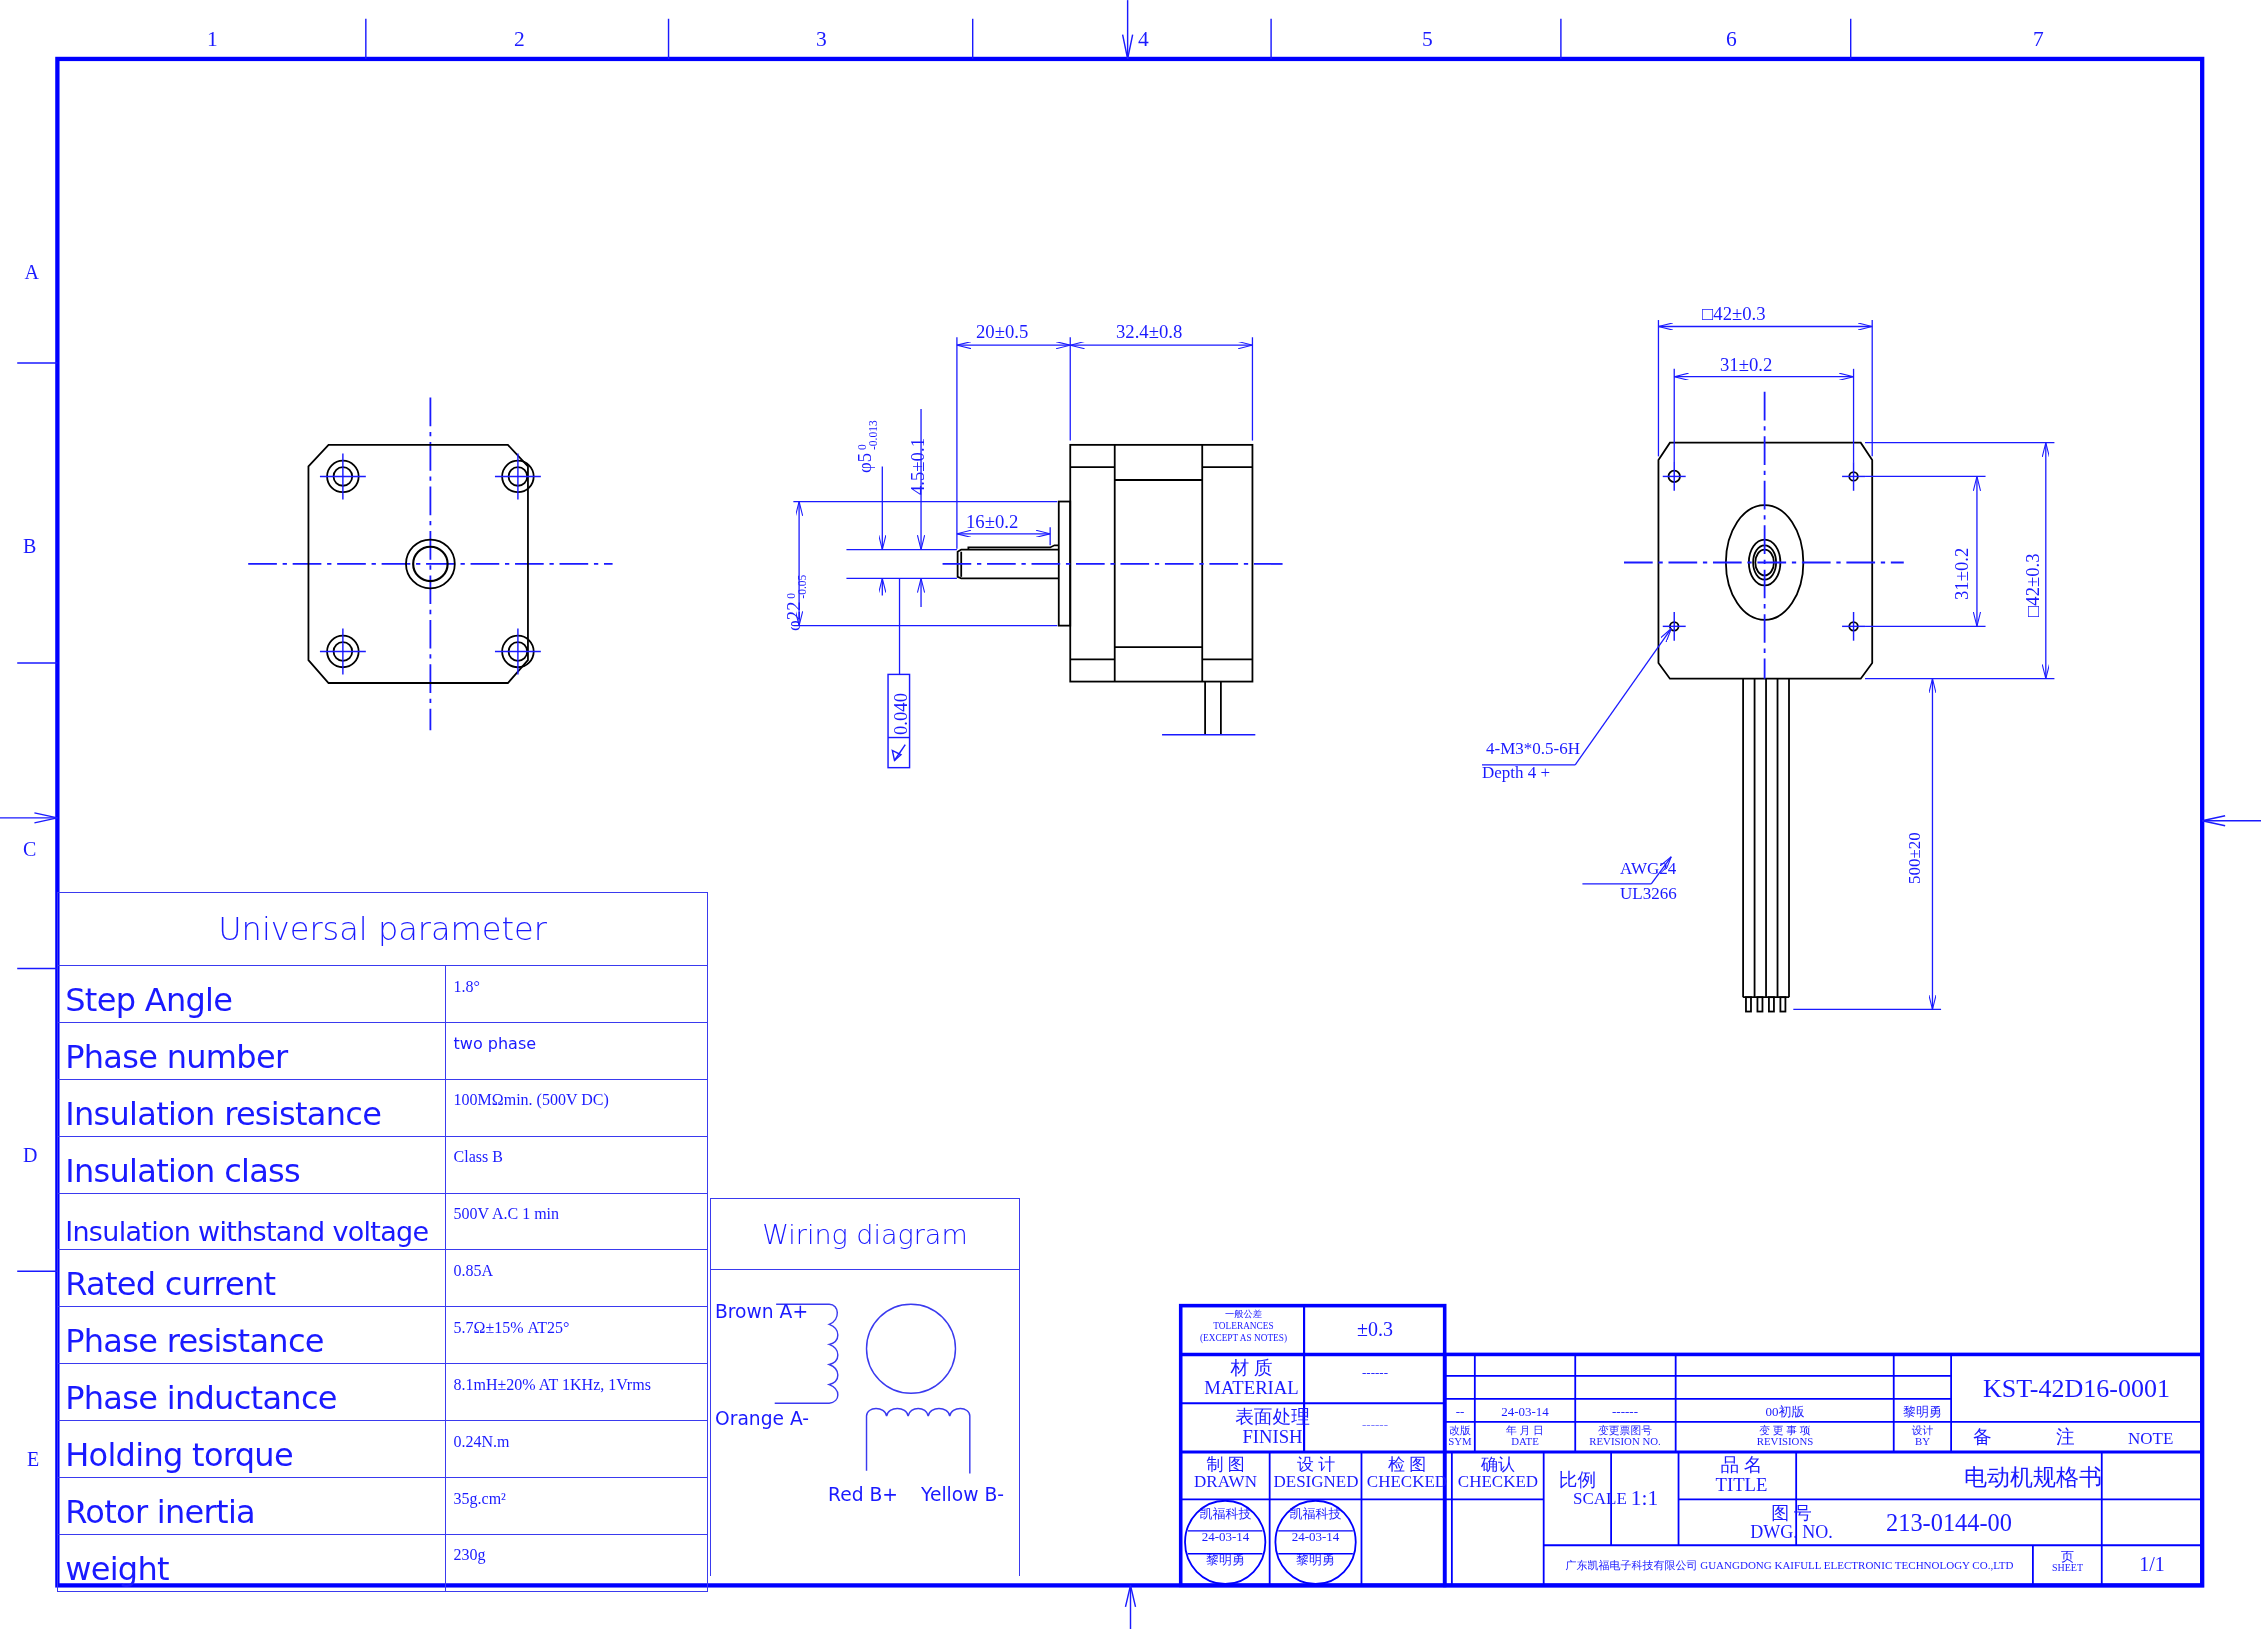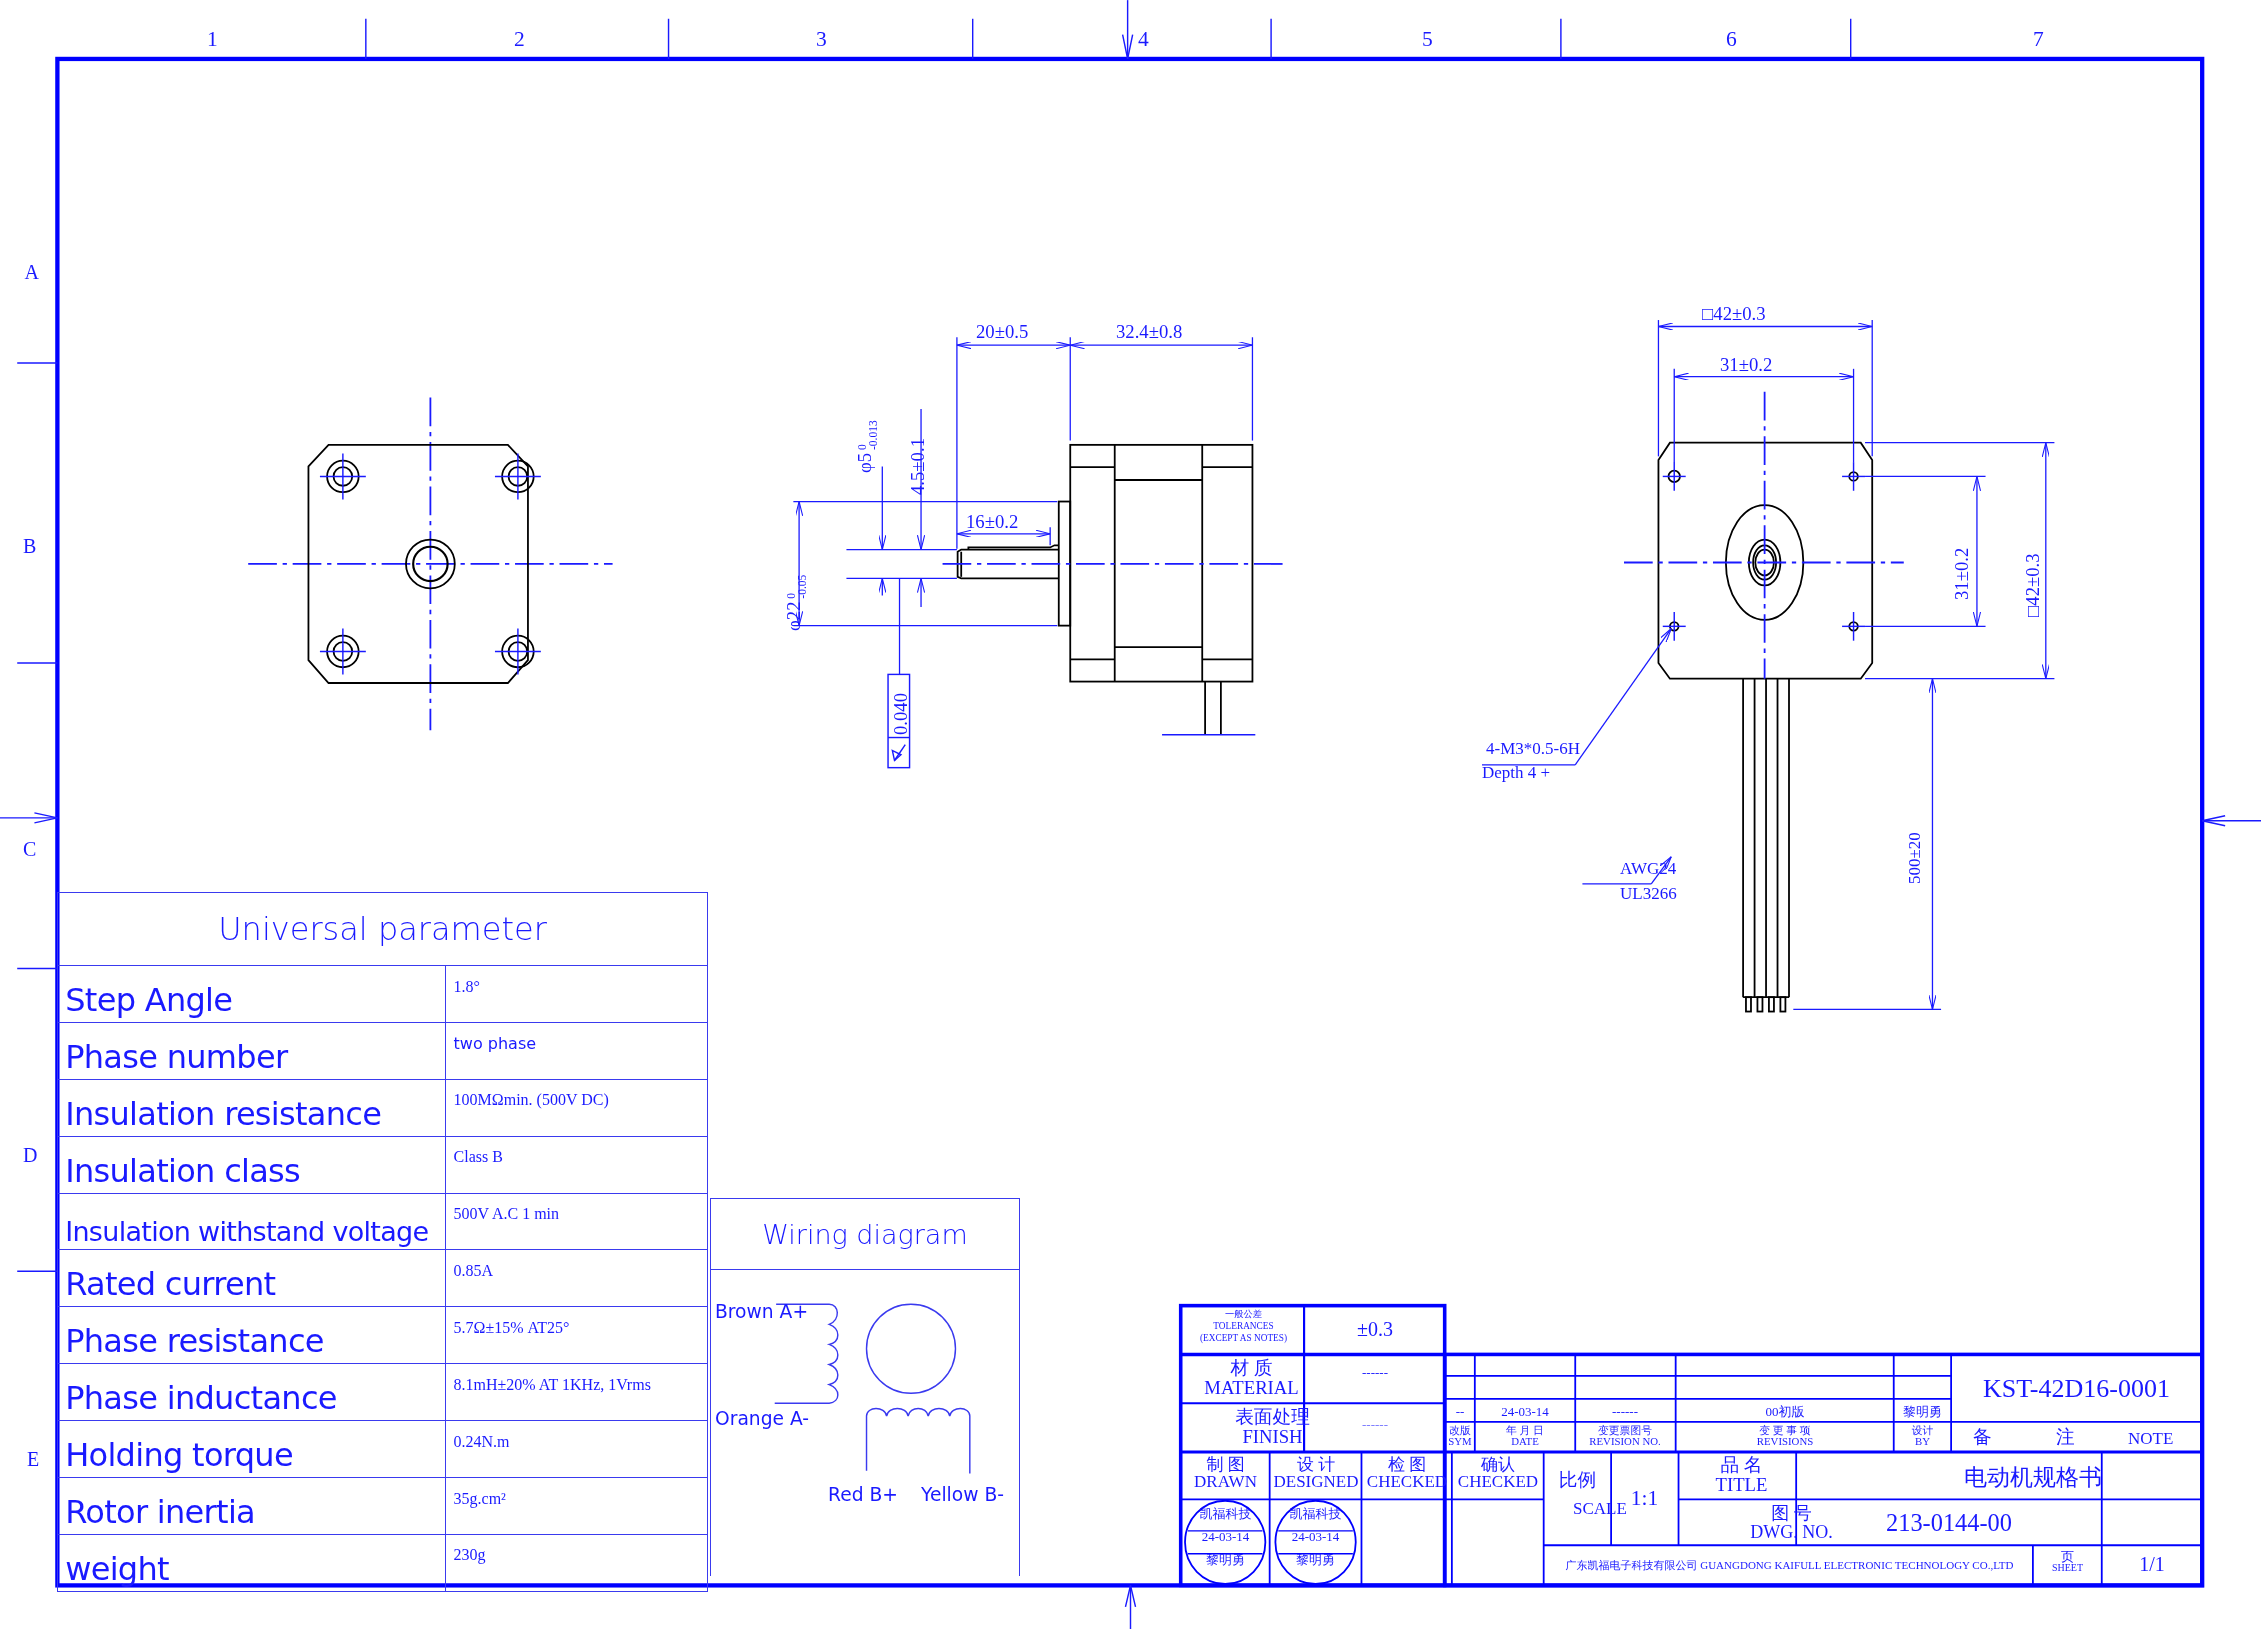--- a/index.html
+++ b/index.html
@@ -457,21 +457,21 @@
     <div style="margin-top:10px">黎明勇</div>
   </div>
   <div class="tb" style="left:1278px;top:1507px;width:75px;font-size:13px;">
     <div>凯福科技</div>
     <div style="margin-top:10px">24-03-14</div>
     <div style="margin-top:10px">黎明勇</div>
   </div>
 
   <div class="tb" style="left:1544px;top:1471px;width:67px;font-size:18.7px;">
     <div>比例</div>
-    <div style="margin-top:10px;font-size:17px;padding-left:29px;">SCALE</div>
+    <div style="margin-top:0;font-size:17px;padding-left:29px;">SCALE</div>
   </div>
   <div class="tb" style="left:1611px;top:1488px;width:67px;font-size:21.5px;">1:1</div>
 
   <div class="tb" style="left:1679px;top:1456px;width:125px;font-size:18.7px;">
     <div>品  名</div>
     <div style="margin-top:1.4px">TITLE</div>
   </div>
   <div class="tb" style="left:1796px;top:1466px;width:306px;font-size:23px;text-align:right;">电动机规格书</div>
   <div class="tb" style="left:1728px;top:1504px;width:127px;font-size:18px;">
     <div>图  号</div>

